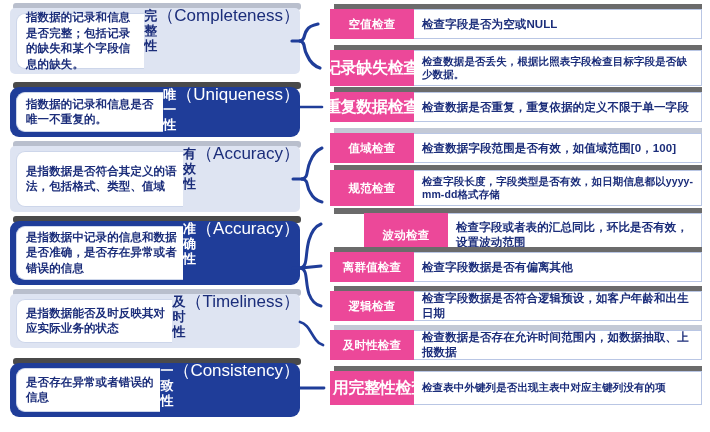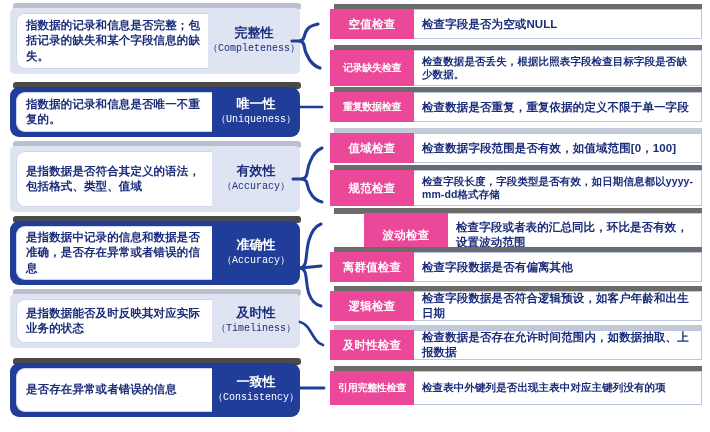--- a/index.html
+++ b/index.html
@@ -64,29 +64,27 @@
     color: #1b2d7a;
     font-size: 11.5px;
     line-height: 15.5px;
     letter-spacing: .1px;
     font-weight: 700;
     font-family: Liberation Serif, serif;
   }
   .dim-title {
     flex: 1;
     display: flex;
-    flex-direction: column;
-    align-items: center;
+    flex-direction: row;
     justify-content: center;
     text-align: center;
     line-height: 15px;
-    font-family: Liberation Mono, monospace;
   }
   .dim-title .cn { font-size: 13px; font-weight: 700; }
-  .dim-title .en { font-size: 10px; font-weight: 400; }
+  .dim-title .en { font-size: 17px; font-weight: 400; }
   .dim-plate.light .dim-title { color: #1b2d7a; }
   .dim-plate.dark  .dim-title { color: #ffffff; }
 
   
   .chk-row {
     position: absolute;
     left: 330px;
     width: 372px;
   }
   .chk-shadow {
@@ -109,21 +107,21 @@
     color: #ffffff;
     display: flex;
     align-items: center;
     justify-content: center;
     font-size: 11.5px;
     font-weight: 700;
     letter-spacing: .2px;
     white-space: nowrap;
     overflow: hidden;
   }
-  .chk-name.tight { font-size: 10px; letter-spacing: -.3px; }
+  .chk-name.tight { font-size: 16px; letter-spacing: -.3px; }
   .chk-desc {
     flex: 1;
     background: #ffffff;
     border: 1px solid #b9c6e4;
     border-left: none;
     color: #1b2d7a;
     display: flex;
     align-items: center;
     padding: 2px 6px 2px 8px;
     font-size: 11.5px;

